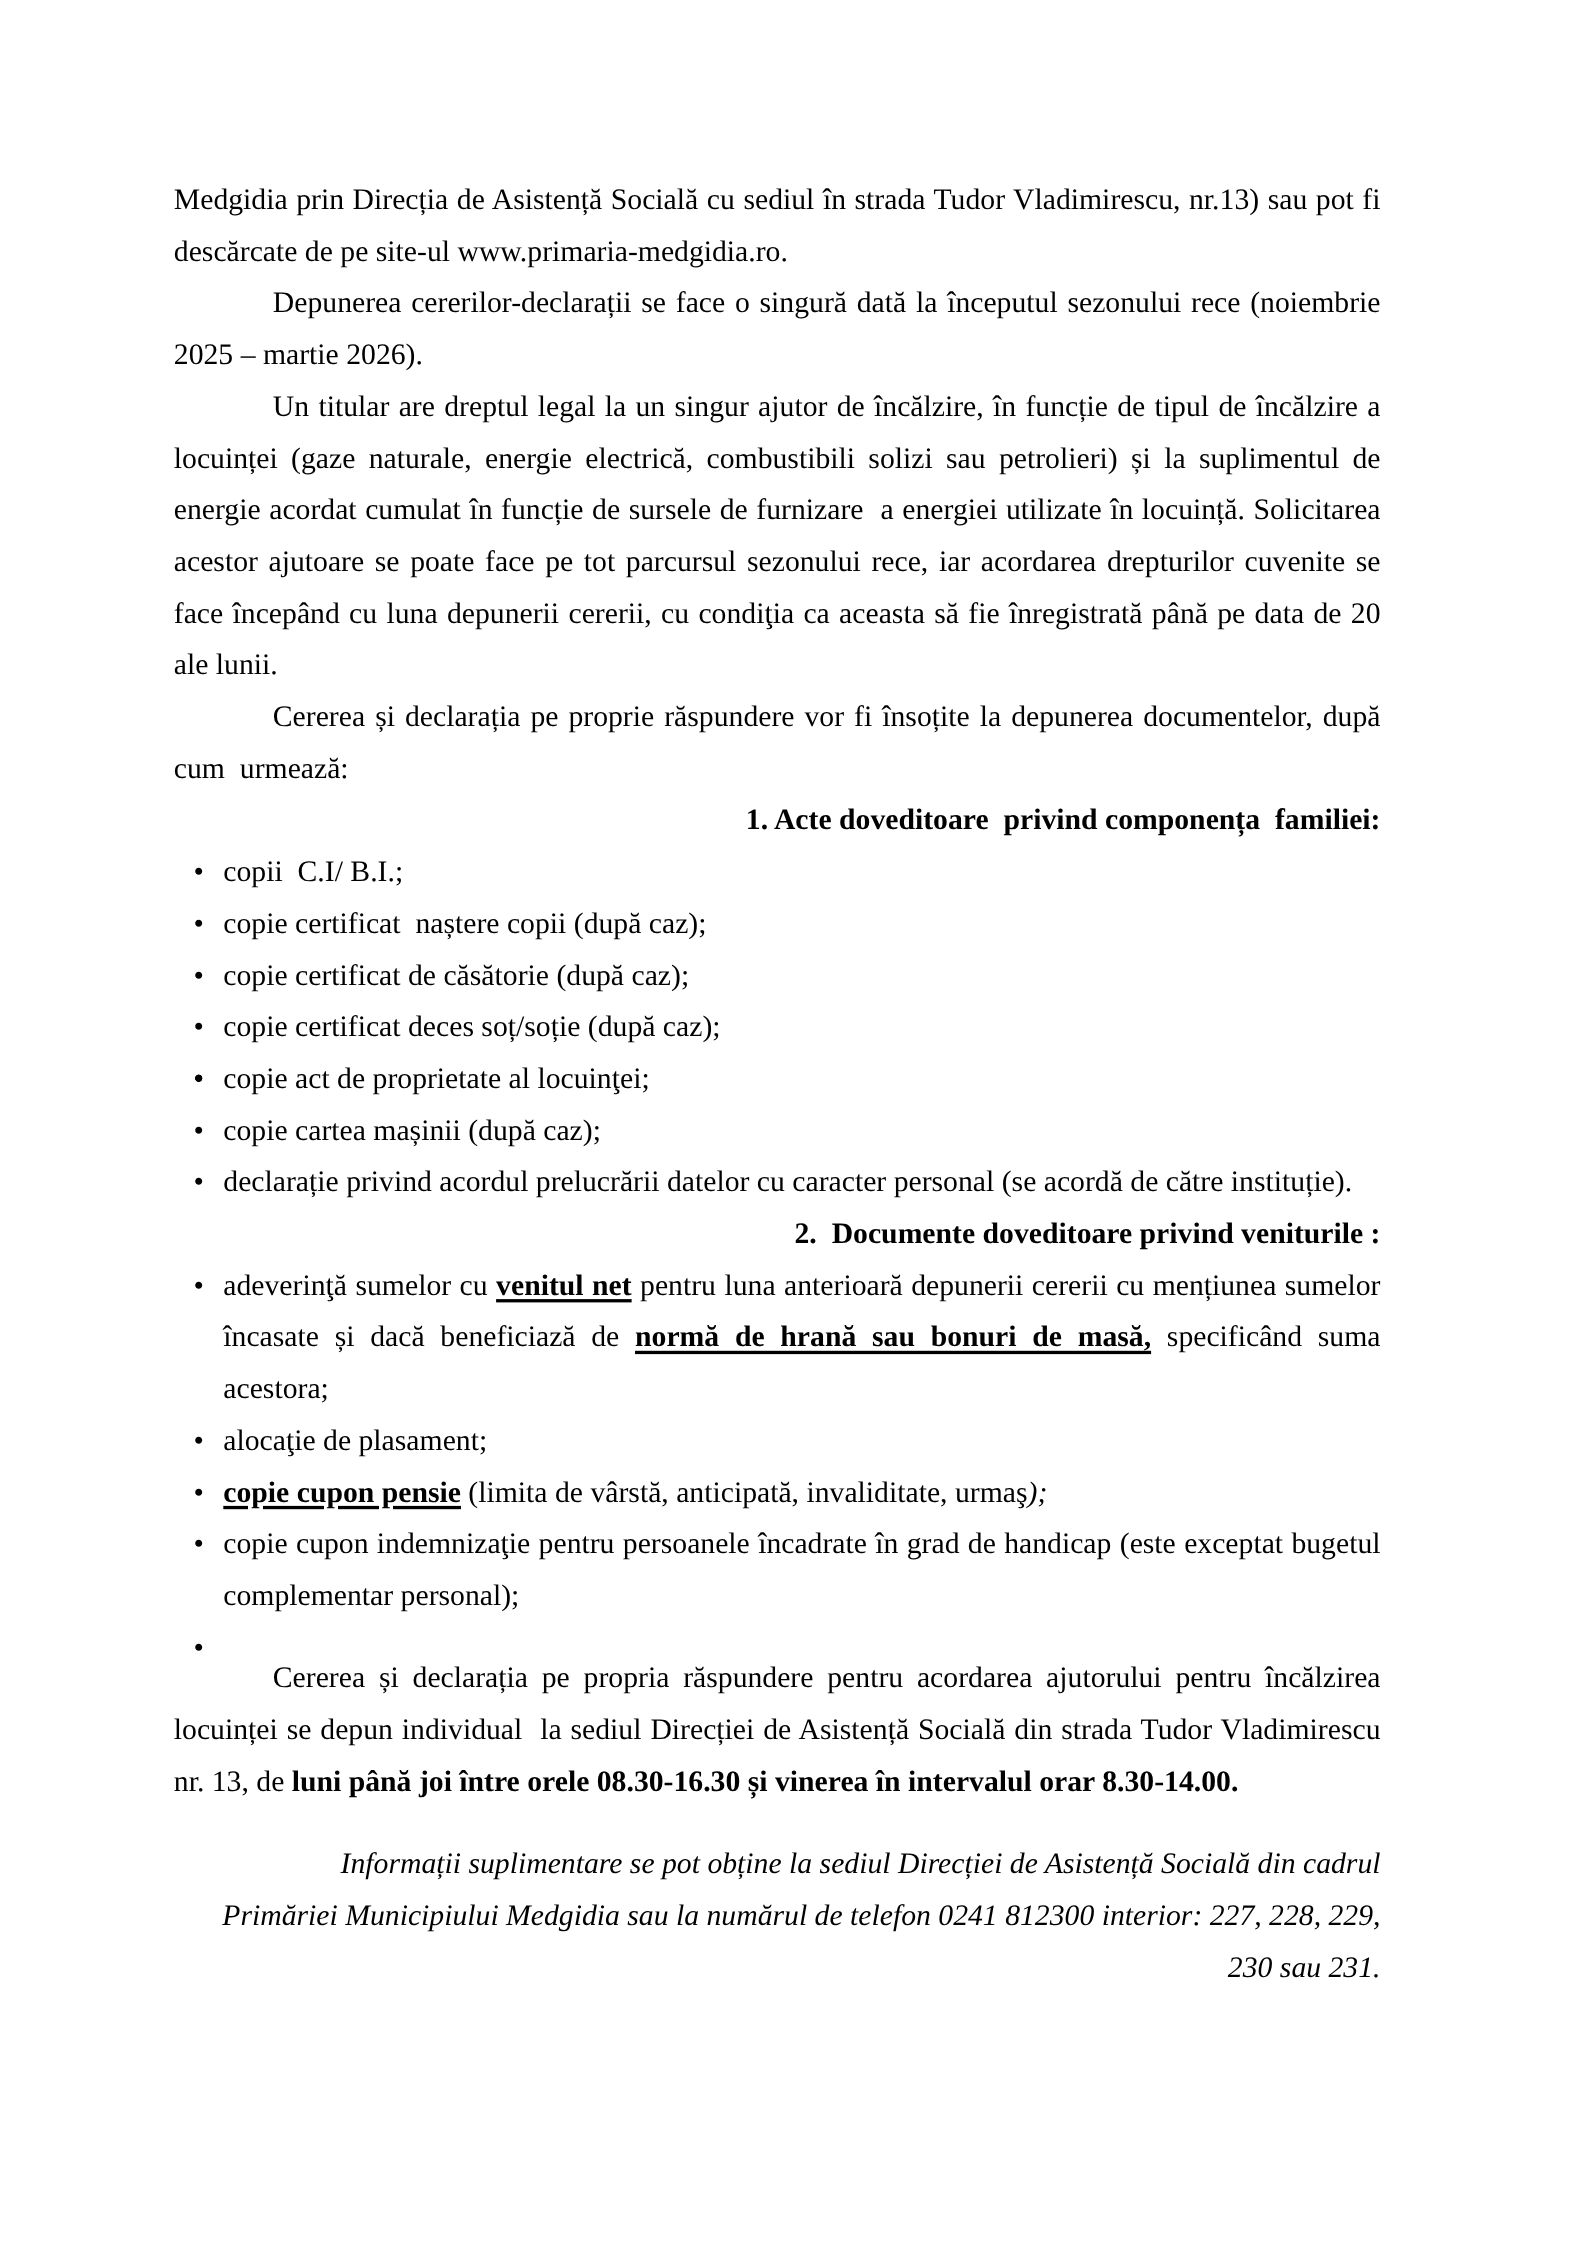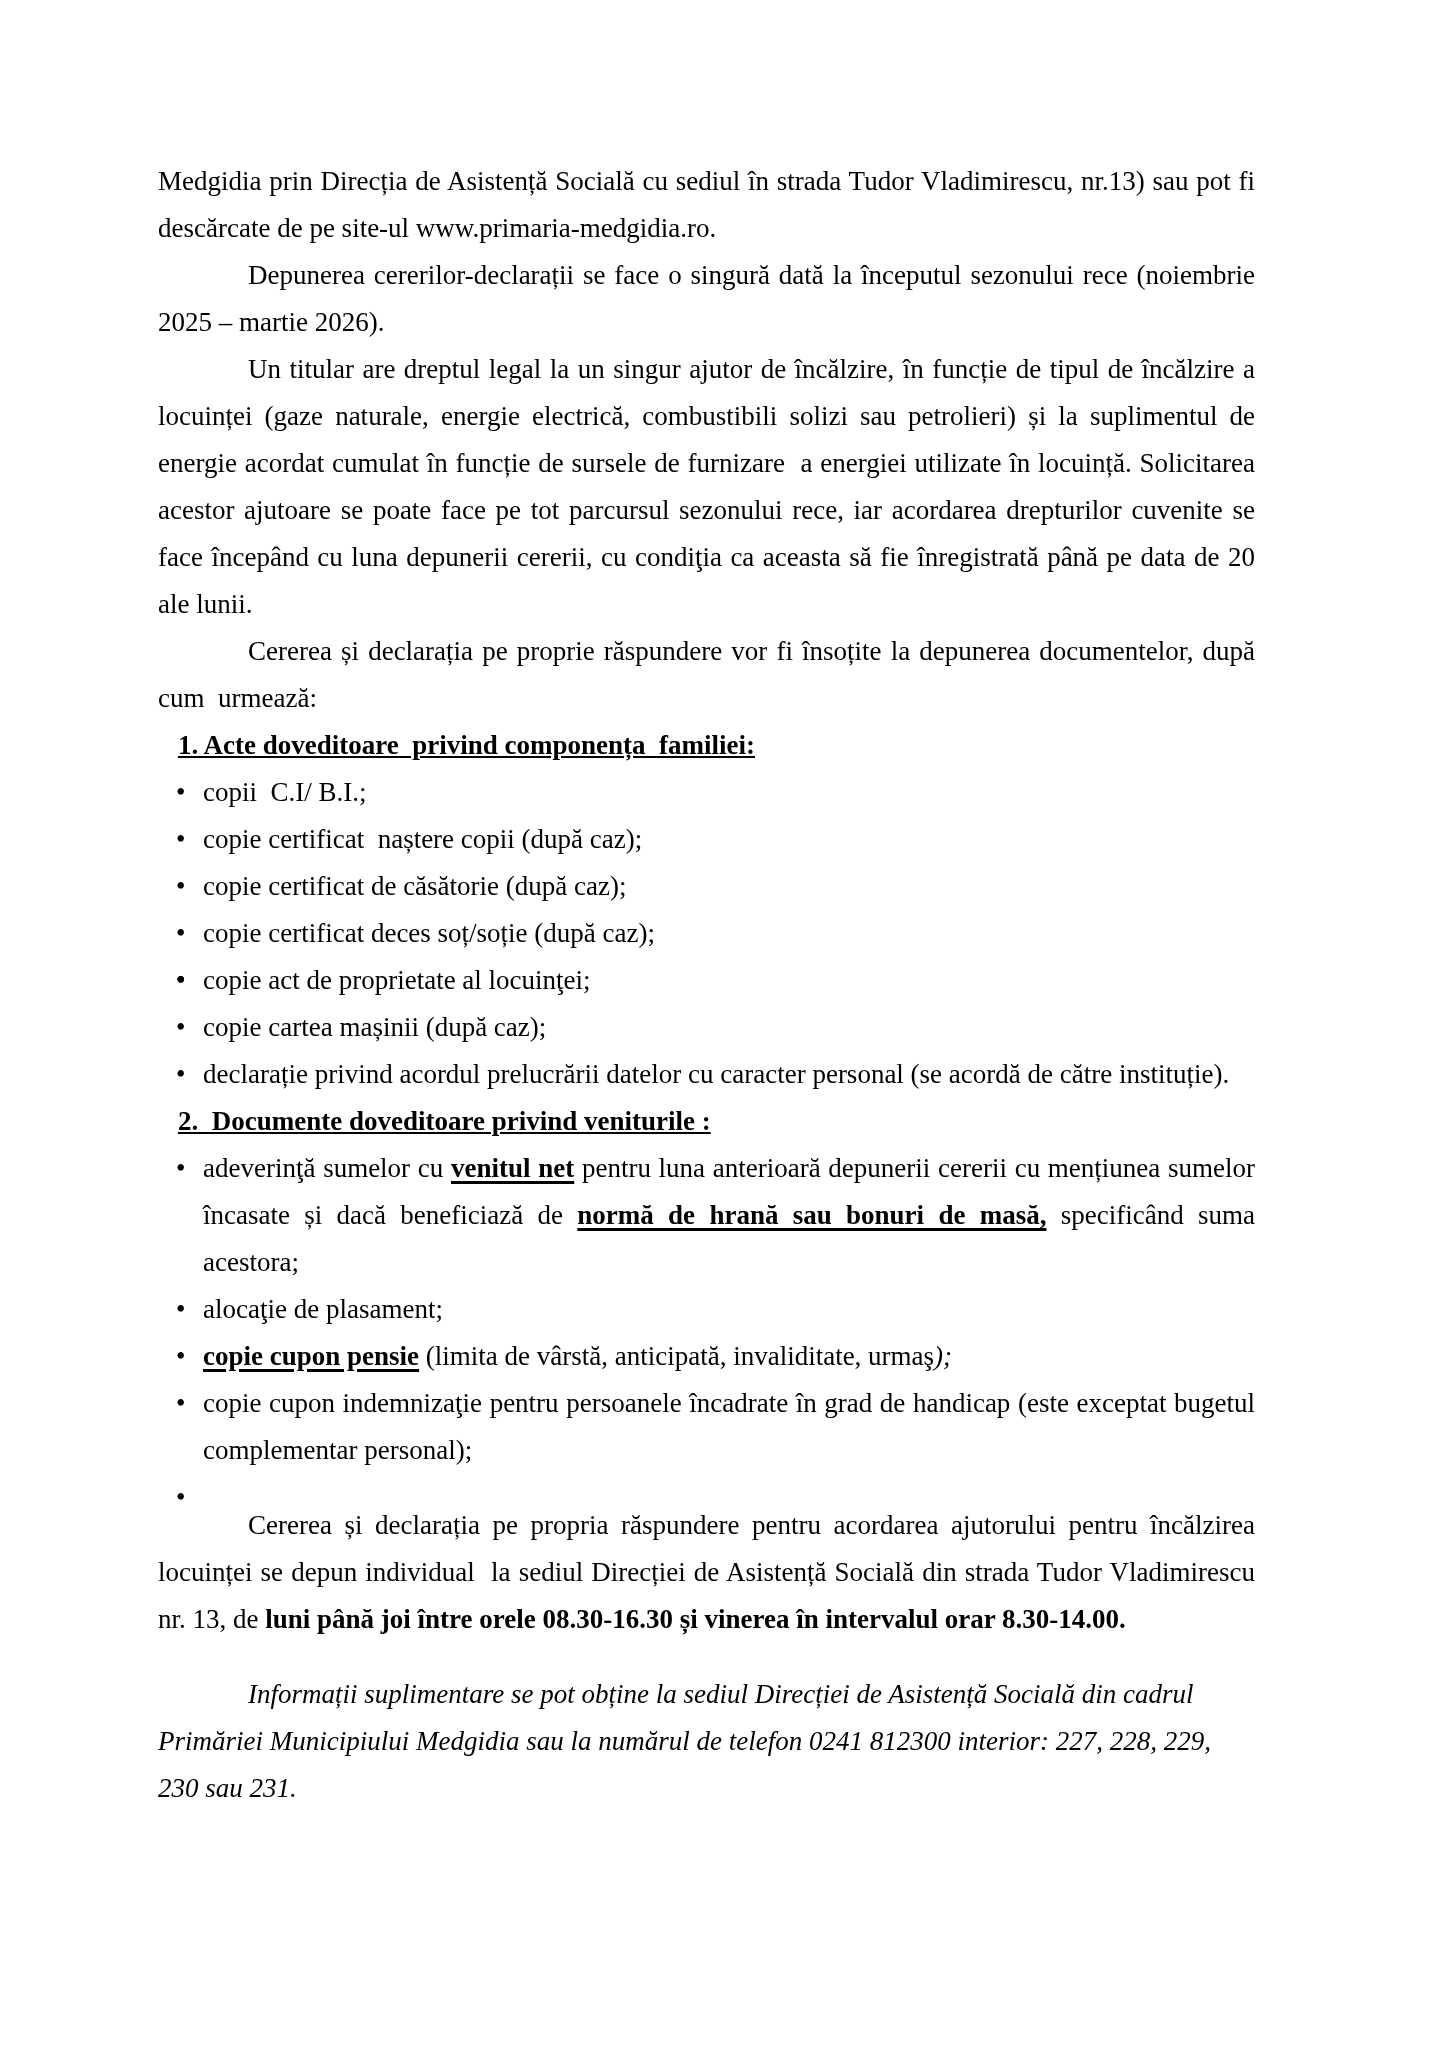--- a/index.html
+++ b/index.html
@@ -30,30 +30,29 @@
   .p.indent {
     text-indent: 90px;
   }
   .p.bold {
     font-weight: bold;
   }
   .p.italic {
     font-style: italic;
   }
   .p.left {
-    text-align: left;
+    text-align: right;
   }
   .p.gap-top {
     margin-top: 28px;
   }
   .p.heading {
     font-weight: bold;
     padding-left: 20px;
-    text-align: left;
-    text-decoration: underline;
+    text-align: right;
   }
   .li {
     position: relative;
     padding-left: 45px;
     margin: 0;
   }
   .li .marker {
     position: absolute;
     left: 18px;
     top: 0;

